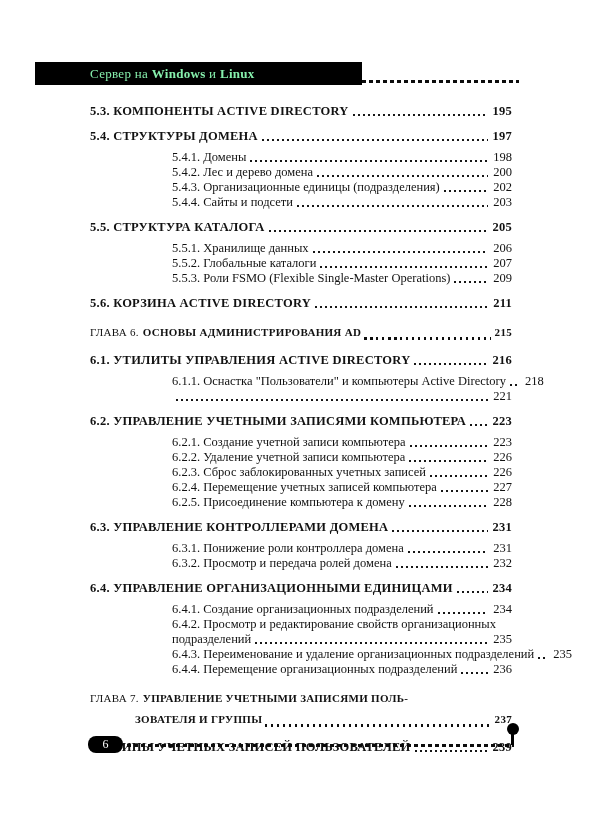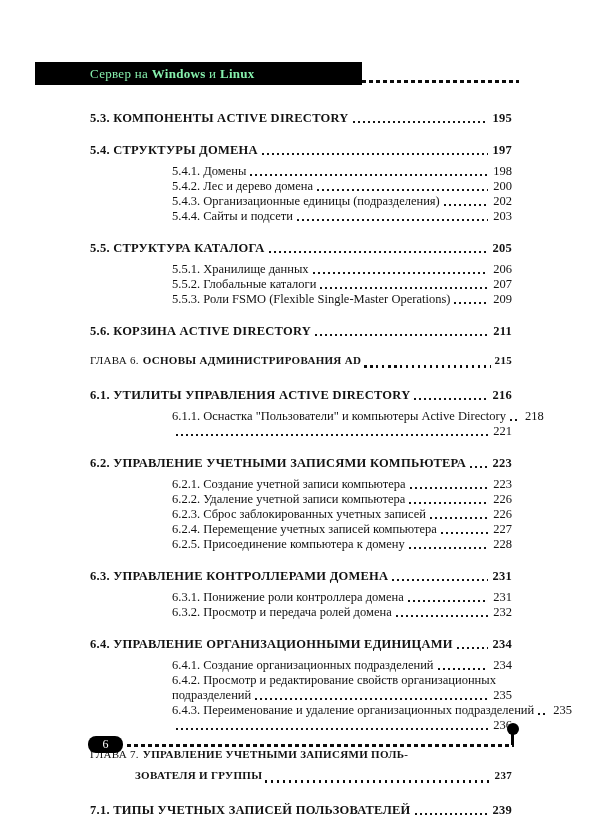--- a/index.html
+++ b/index.html
@@ -32,21 +32,21 @@
     position:absolute;left:90px;top:94px;width:422px;
   }
   .row{display:flex;align-items:baseline;font-size:12.5px;line-height:15px;}
   .row .t{white-space:nowrap;}
   .row .pg{white-space:nowrap;margin-left:2px;}
   .lead{
     flex:1 1 auto;min-width:10px;height:2px;align-self:flex-end;
     margin:0 3px 3px 4px;
     background-image:repeating-linear-gradient(to right,#161616 0 2px,transparent 2px 5px);
   }
-  .row.section{font-weight:bold;margin-top:17px;margin-bottom:6px;letter-spacing:.25px;}
+  .row.section{font-weight:bold;margin-top:10px;margin-bottom:6px;letter-spacing:.25px;}
   .row.sub{padding-left:82px;}
   .wrap2 .row.sub{padding-left:82px;}
   .chapter-block{margin-top:11px;margin-bottom:5px;}
   .row.chapter{
     font-size:11px;line-height:21px;font-weight:bold;letter-spacing:.3px;
     margin-top:11px;margin-bottom:5px;
   }
   .chapter-block .row.chapter{margin:0;}
   .row.chapter .pre{font-weight:normal;margin-right:.35em;white-space:nowrap;}
   .row.chapter .ttl{white-space:nowrap;}
@@ -230,20 +230,21 @@
         <span class="lead"></span>
         <span class="pg">235</span>
       </div>
     </div>
       <div class="row sub">
       <span class="t">6.4.3. Переименование и удаление организационных подразделений</span>
       <span class="lead"></span>
       <span class="pg">235</span>
     </div>
       <div class="row sub">
+      <span class="t">6.4.4. Перемещение организационных подразделений</span>
       <span class="lead"></span>
       <span class="pg">236</span>
     </div>
       <div class="chapter-block">
       <div class="row chapter">
         <span class="pre">ГЛАВА 7.</span>
         <span class="ttl">УПРАВЛЕНИЕ УЧЕТНЫМИ ЗАПИСЯМИ ПОЛЬ-</span>
       </div>
       <div class="row chapter line2">
         <span class="ttl">ЗОВАТЕЛЯ И ГРУППЫ</span>

